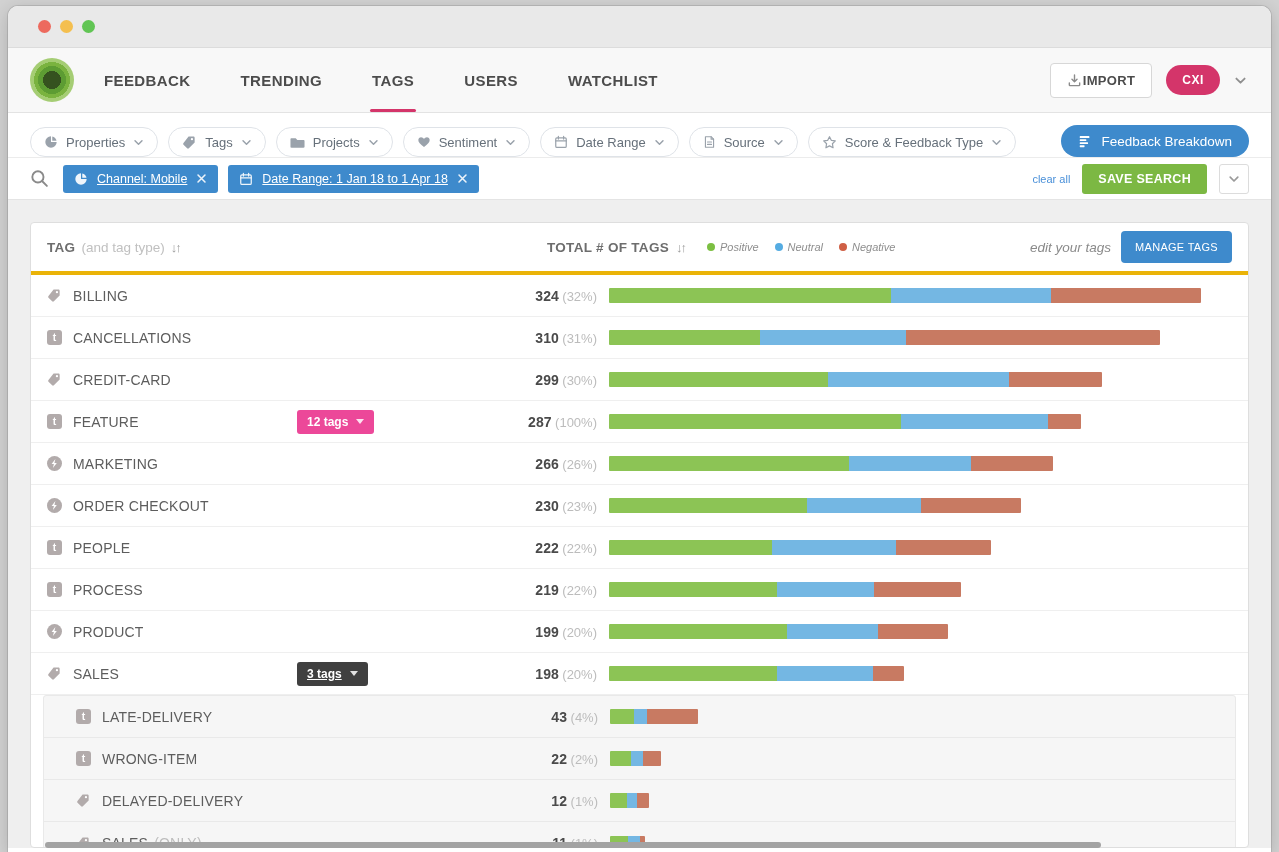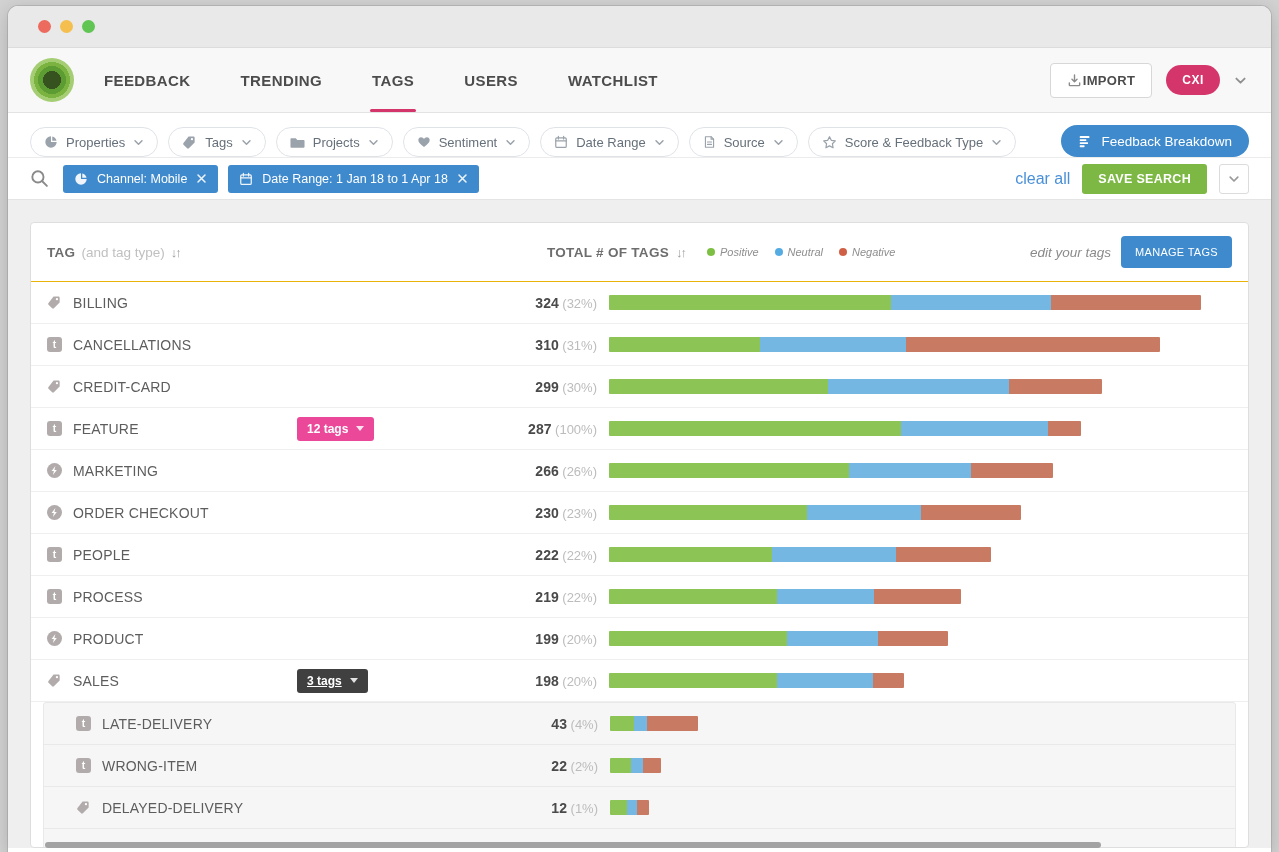--- a/index.html
+++ b/index.html
@@ -33,32 +33,32 @@
   .fpill{display:flex;align-items:center;gap:8px;height:30px;padding:0 13px;border:1px solid #dfe3e8;border-radius:16px;
     background:#fff;font-size:13px;color:#66707a;white-space:nowrap;}
   .fpill .ficon{color:#9aa2ab;display:flex;}
   .fpill .caret{color:#9aa2ab;display:flex;}
   .breakdown-btn{margin-left:auto;display:flex;align-items:center;gap:9px;height:32px;padding:0 17px;border-radius:17px;
     color:#fff;font-size:13.5px;white-space:nowrap;}
 
   
   .searchbar{height:42px;background:#fff;border-bottom:1px solid #e4e4e4;display:flex;align-items:center;gap:12px;padding:0 22px;}
   .search-icon{color:#8a8a8a;display:flex;margin-right:2px;}
-  .schip{display:flex;align-items:center;gap:9px;height:28px;padding:0 11px;border-radius:3px;color:#fff;font-size:12.5px;white-space:nowrap;}
+  .schip{display:flex;align-items:center;gap:9px;height:28px;padding:0 11px;border-radius:3px;color:#fff;font-size:12.5px;white-space:nowrap;text-decoration:underline;}
   .schip .cicon{display:flex;opacity:.92;}
   .schip .x{display:flex;opacity:.9;}
-  .clear-link{margin-left:auto;color:#4a90d9;font-size:16px;}
+  .clear-link{margin-left:auto;color:#4a90d9;font-size:11px;}
   .save-btn{height:30px;padding:0 16px;border-radius:3px;color:#fff;font-size:12.5px;font-weight:700;letter-spacing:.3px;display:flex;align-items:center;}
   .save-more{height:30px;width:30px;border:1px solid #dcdcdc;border-radius:3px;background:#fff;display:flex;align-items:center;justify-content:center;color:#9a9a9a;}
 
   
   .content{height:648px;background:#efefef;padding:22px 22px 0;position:relative;overflow:hidden;}
   .card{height:100%;background:#fff;border:1px solid #dedede;border-radius:4px;overflow:hidden;}
 
-  .thead{display:flex;align-items:center;height:59px;padding:0 16px;border-bottom:1px solid #eab308;justify-content:space-between;}
+  .thead{display:flex;align-items:center;height:52px;padding:0 16px;border-bottom:4px solid #eab308;justify-content:space-between;}
   .th-left{flex:0 0 380px;display:flex;align-items:baseline;gap:6px;}
   .th-strong{font-size:13.5px;font-weight:700;color:#6d6d6d;letter-spacing:.3px;}
   .th-sub{font-size:13.5px;color:#c0c0c0;}
   .sort{font-size:13px;color:#9b9b9b;letter-spacing:-2px;}
   .th-total{display:flex;align-items:baseline;gap:7px;margin-left:120px;white-space:nowrap;}
   .legend{display:flex;align-items:center;gap:16px;margin-left:22px;}
   .legend-item{display:flex;align-items:center;gap:5px;font-size:11px;font-style:italic;color:#8e8e8e;white-space:nowrap;}
   .ldot{width:8px;height:8px;border-radius:50%;}
   .th-right{margin-left:auto;display:flex;align-items:center;gap:10px;}
   .edit-hint{font-style:italic;color:#8a8a8a;font-size:13.5px;white-space:nowrap;}

